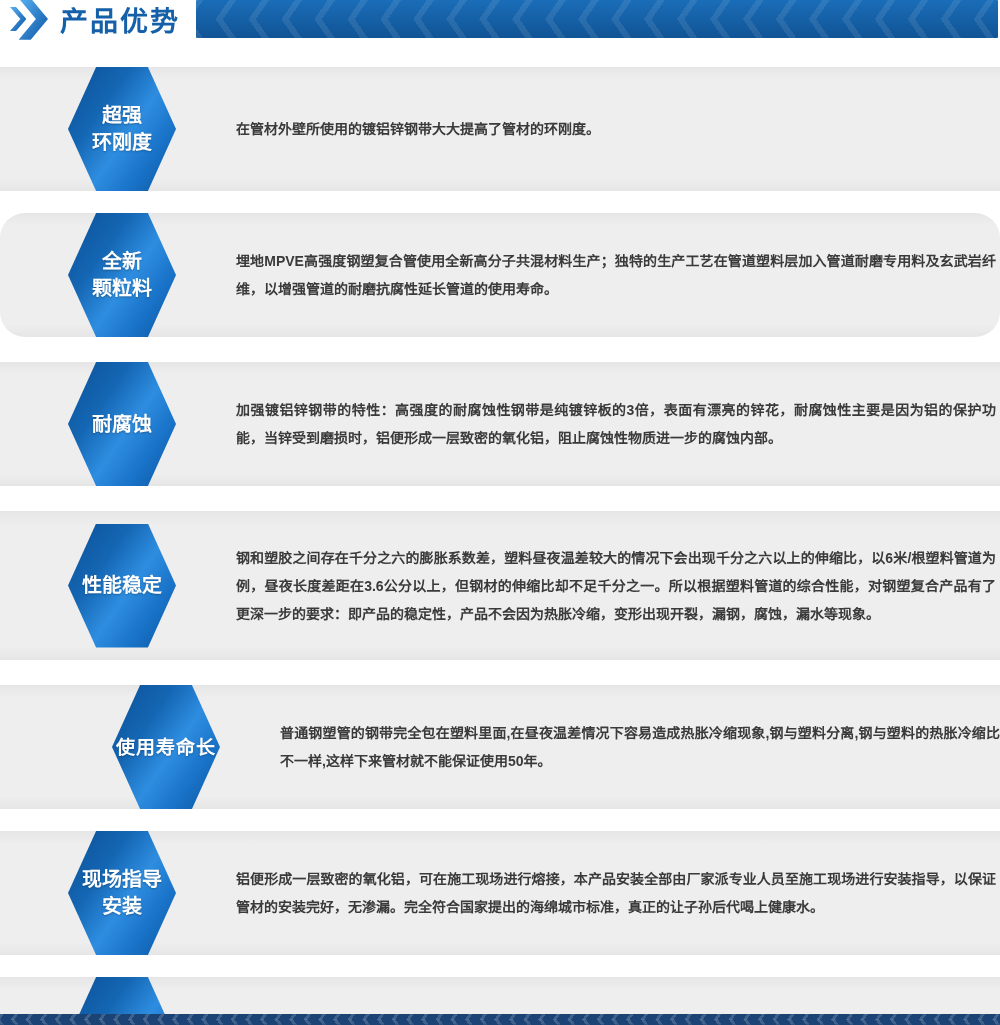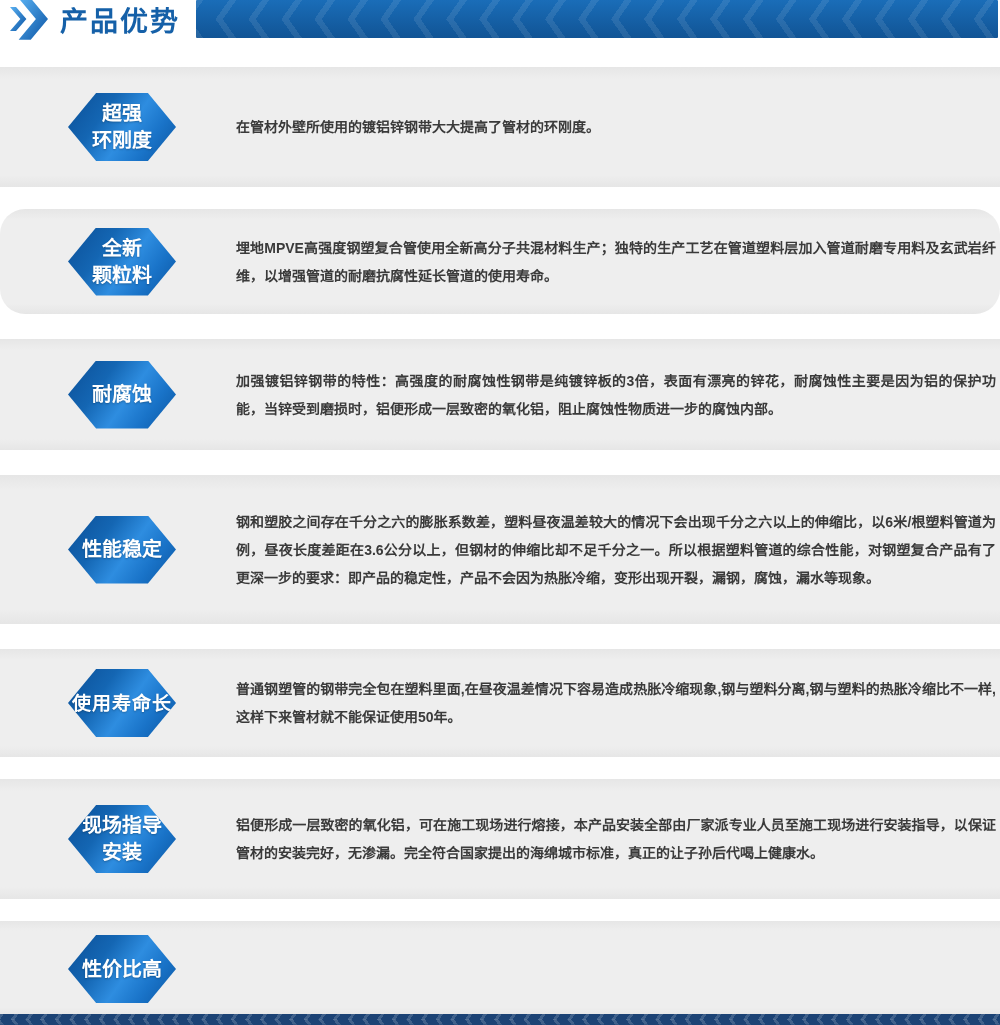--- a/index.html
+++ b/index.html
@@ -20,25 +20,25 @@
     background-position:top left,bottom left,0 0;
     background-repeat:no-repeat;}
 
   
   .row{display:flex;align-items:center;
     background:linear-gradient(#e6e6e6, #eeeeee 10%, #eeeeee 90%, #e6e6e6);}
   .row1{margin-top:29px;min-height:120px;}
   .row2{margin-top:22px;min-height:105px;border-radius:25px;}
   .row3{margin-top:25px;min-height:111px;}
   .row4{margin-top:25px;min-height:149px;}
-  .row5{margin-top:25px;min-height:108px;}
+  .row5{margin-top:25px;min-height:108px;padding-left:44px;}
   .row6{margin-top:22px;min-height:120px;}
   .row7{margin-top:22px;min-height:96px;}
 
-  .hexagon{flex-shrink:0;margin-left:68px;width:108px;height:68px;
+  .hexagon{flex-shrink:0;margin-left:68px;width:108px;height:124px;
     clip-path:polygon(0% 50%, 26% 0%, 74% 0%, 100% 50%, 74% 100%, 26% 100%);
     background:linear-gradient(125deg,#0b4f97 0%,#1466b3 32%,#2e8de0 55%,#1973c8 75%,#0b55a0 100%);
     display:flex;flex-direction:column;align-items:center;justify-content:center;}
   .hexagon .lbl{display:block;color:#ffffff;font-weight:bold;font-size:20px;line-height:27px;
     text-align:center;white-space:nowrap;text-shadow:0 1px 2px rgba(0,0,0,0.25);}
   .hexagon.small-lbl .lbl{font-size:19px;letter-spacing:1px;}
 
   .adv-text{margin-left:60px;width:760px;font-size:14px;line-height:28px;
     color:#3a3a3a;font-weight:600;text-align:justify;text-justify:inter-ideograph;}
 

